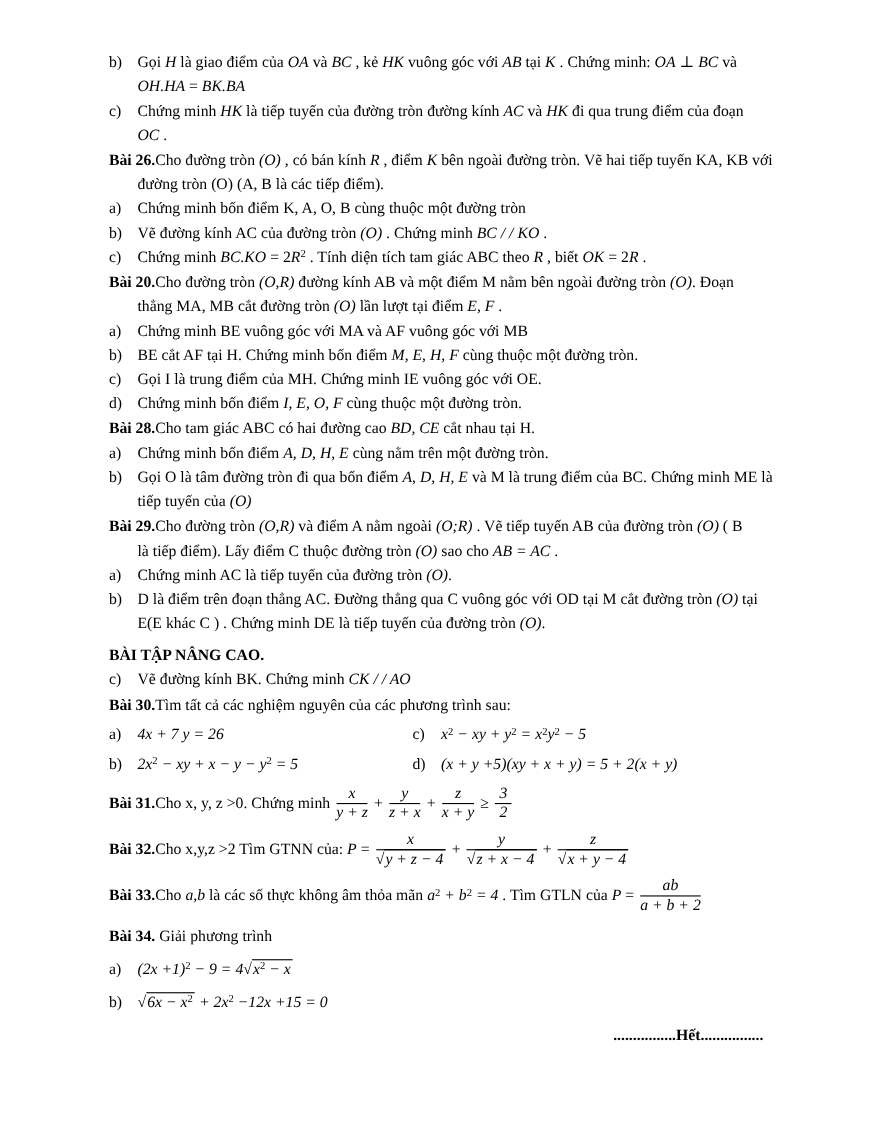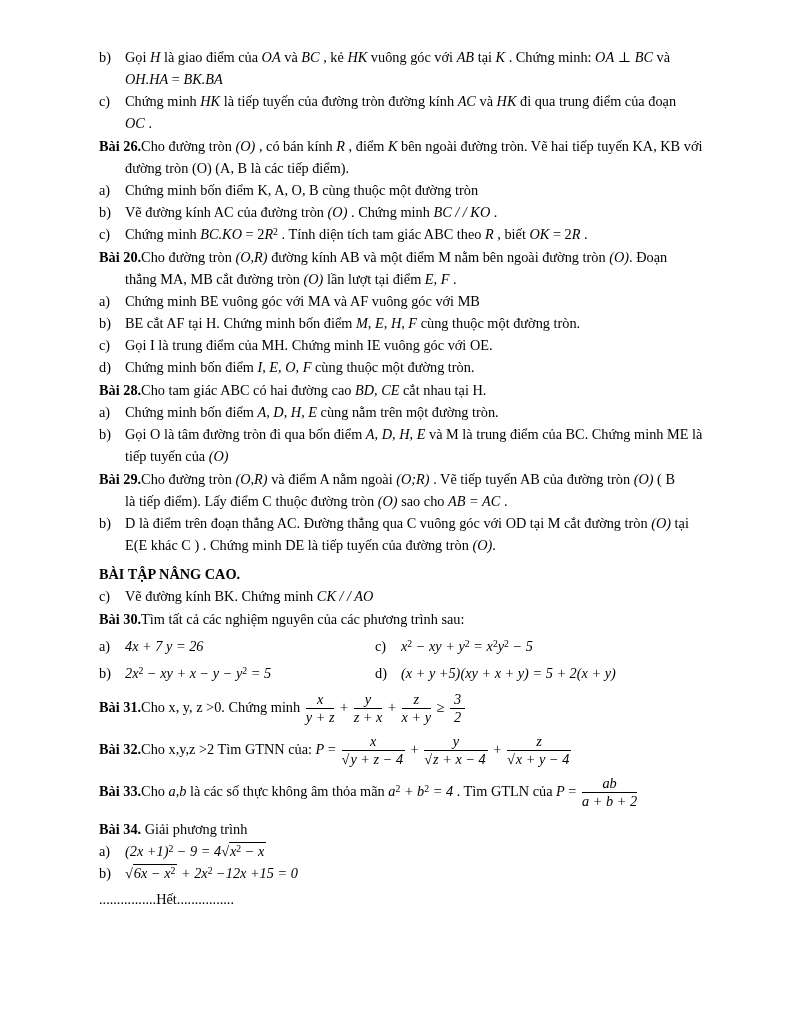--- a/index.html
+++ b/index.html
@@ -28,22 +28,22 @@
   .row .cell { white-space:nowrap; }
   .row .cell.left { width:276px; }
   .frac { display:inline-block; vertical-align:middle; text-align:center; line-height:1.08; padding:0 2px; }
   .frac > .num { display:block; border-bottom:1px solid #000; padding:0 4px 1px; }
   .frac > .den { display:block; padding-top:1px; }
   .sqrt { white-space:nowrap; }
   .sqrt::before { content:"\221A"; }
   .radicand { border-top:1px solid #000; padding:0 2px 0 1px; }
   .tall { margin:8px 0; }
   .taller { margin:1px 0; }
-  .sp { margin:0 0; }
-  .center { text-align:left; margin-top:4px; padding-right:80px; }
+  .sp { margin:8px 0; }
+  .center { text-align:right; margin-top:4px; padding-right:80px;font-weight:bold; }
 </style>
 </head>
 <body>
 
 <div class="page" id="doc-body">
     <div class="line item"><span class="ilabel">b)</span>Gọi <span class="mi">H</span> là giao điểm của <span class="mi">OA</span> và <span class="mi">BC</span> , kẻ <span class="mi">HK</span> vuông góc với <span class="mi">AB</span> tại <span class="mi">K</span> . Chứng minh: <span class="mi">OA</span> ⊥ <span class="mi">BC</span> và</div>
     <div class="line cont"><span class="mi">OH.HA</span> = <span class="mi">BK.BA</span></div>
     <div class="line item"><span class="ilabel">c)</span>Chứng minh <span class="mi">HK</span> là tiếp tuyến của đường tròn đường kính <span class="mi">AC</span> và <span class="mi">HK</span> đi qua trung điểm của đoạn</div>
     <div class="line cont"><span class="mi">OC</span> .</div>
     <div class="line prob"><span class="plabel">Bài 26.</span>Cho đường tròn <span class="mi">(O)</span> , có bán kính <span class="mi">R</span> , điểm <span class="mi">K</span> bên ngoài đường tròn. Vẽ hai tiếp tuyến KA, KB với</div>
@@ -56,20 +56,21 @@
     <div class="line item"><span class="ilabel">a)</span>Chứng minh BE vuông góc với MA và AF vuông góc với MB</div>
     <div class="line item"><span class="ilabel">b)</span>BE cắt AF tại H. Chứng minh bốn điểm <span class="mi">M, E, H, F</span> cùng thuộc một đường tròn.</div>
     <div class="line item"><span class="ilabel">c)</span>Gọi I là trung điểm của MH. Chứng minh IE vuông góc với OE.</div>
     <div class="line item"><span class="ilabel">d)</span>Chứng minh bốn điểm <span class="mi">I, E, O, F</span> cùng thuộc một đường tròn.</div>
     <div class="line prob"><span class="plabel">Bài 28.</span>Cho tam giác ABC có hai đường cao <span class="mi">BD, CE</span> cắt nhau tại H.</div>
     <div class="line item"><span class="ilabel">a)</span>Chứng minh bốn điểm <span class="mi">A, D, H, E</span> cùng nằm trên một đường tròn.</div>
     <div class="line item"><span class="ilabel">b)</span>Gọi O là tâm đường tròn đi qua bốn điểm <span class="mi">A, D, H, E</span> và M là trung điểm của BC. Chứng minh ME là</div>
     <div class="line cont">tiếp tuyến của <span class="mi">(O)</span></div>
     <div class="line prob"><span class="plabel">Bài 29.</span>Cho đường tròn <span class="mi">(O,R)</span> và điểm A nằm ngoài <span class="mi">(O;R)</span> . Vẽ tiếp tuyến AB của đường tròn <span class="mi">(O)</span> ( B</div>
     <div class="line cont">là tiếp điểm). Lấy điểm C thuộc đường tròn <span class="mi">(O)</span> sao cho <span class="mi">AB = AC</span> .</div>
+    <div class="line item"><span class="ilabel">a)</span>Chứng minh AC là tiếp tuyến của đường tròn <span class="mi">(O)</span>.</div>
     <div class="line item"><span class="ilabel">b)</span>D là điểm trên đoạn thẳng AC. Đường thẳng qua C vuông góc với OD tại M cắt đường tròn <span class="mi">(O)</span> tại</div>
     <div class="line cont">E(E khác C ) . Chứng minh DE là tiếp tuyến của đường tròn <span class="mi">(O)</span>.</div>
     <div class="line heading">BÀI TẬP NÂNG CAO.</div>
     <div class="line item"><span class="ilabel">c)</span>Vẽ đường kính BK. Chứng minh <span class="mi">CK / / AO</span></div>
     <div class="line prob"><span class="plabel">Bài 30.</span>Tìm tất cả các nghiệm nguyên của các phương trình sau:</div>
     <div class="row line">
       <div class="cell left"><span class="ilabel">a)</span><span class="mi">4x + 7 y = 26</span></div>
       <div class="cell right"><span class="ilabel">c)</span><span class="mi">x</span><sup>2</sup><span class="mi"> − xy + y</span><sup>2</sup><span class="mi"> = x</span><sup>2</sup><span class="mi">y</span><sup>2</sup><span class="mi"> − 5</span></div>
     </div>
     <div class="row line">

